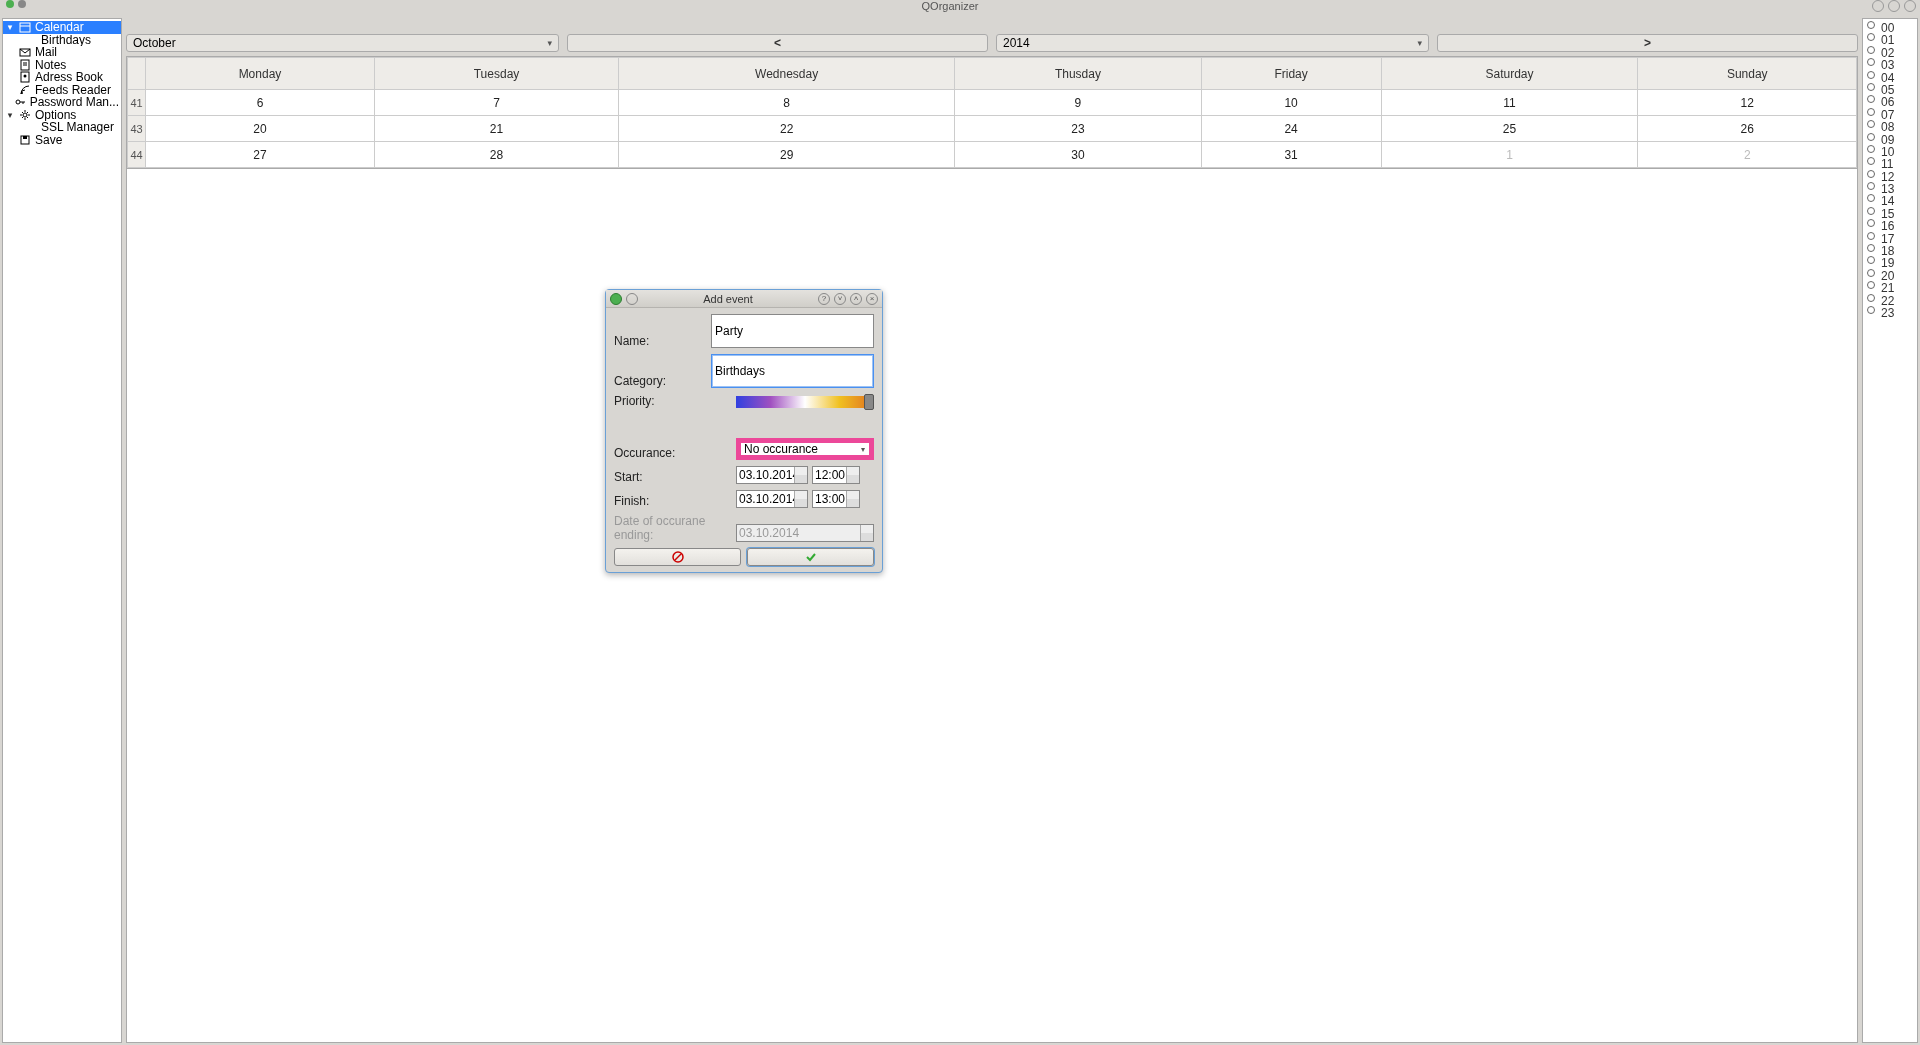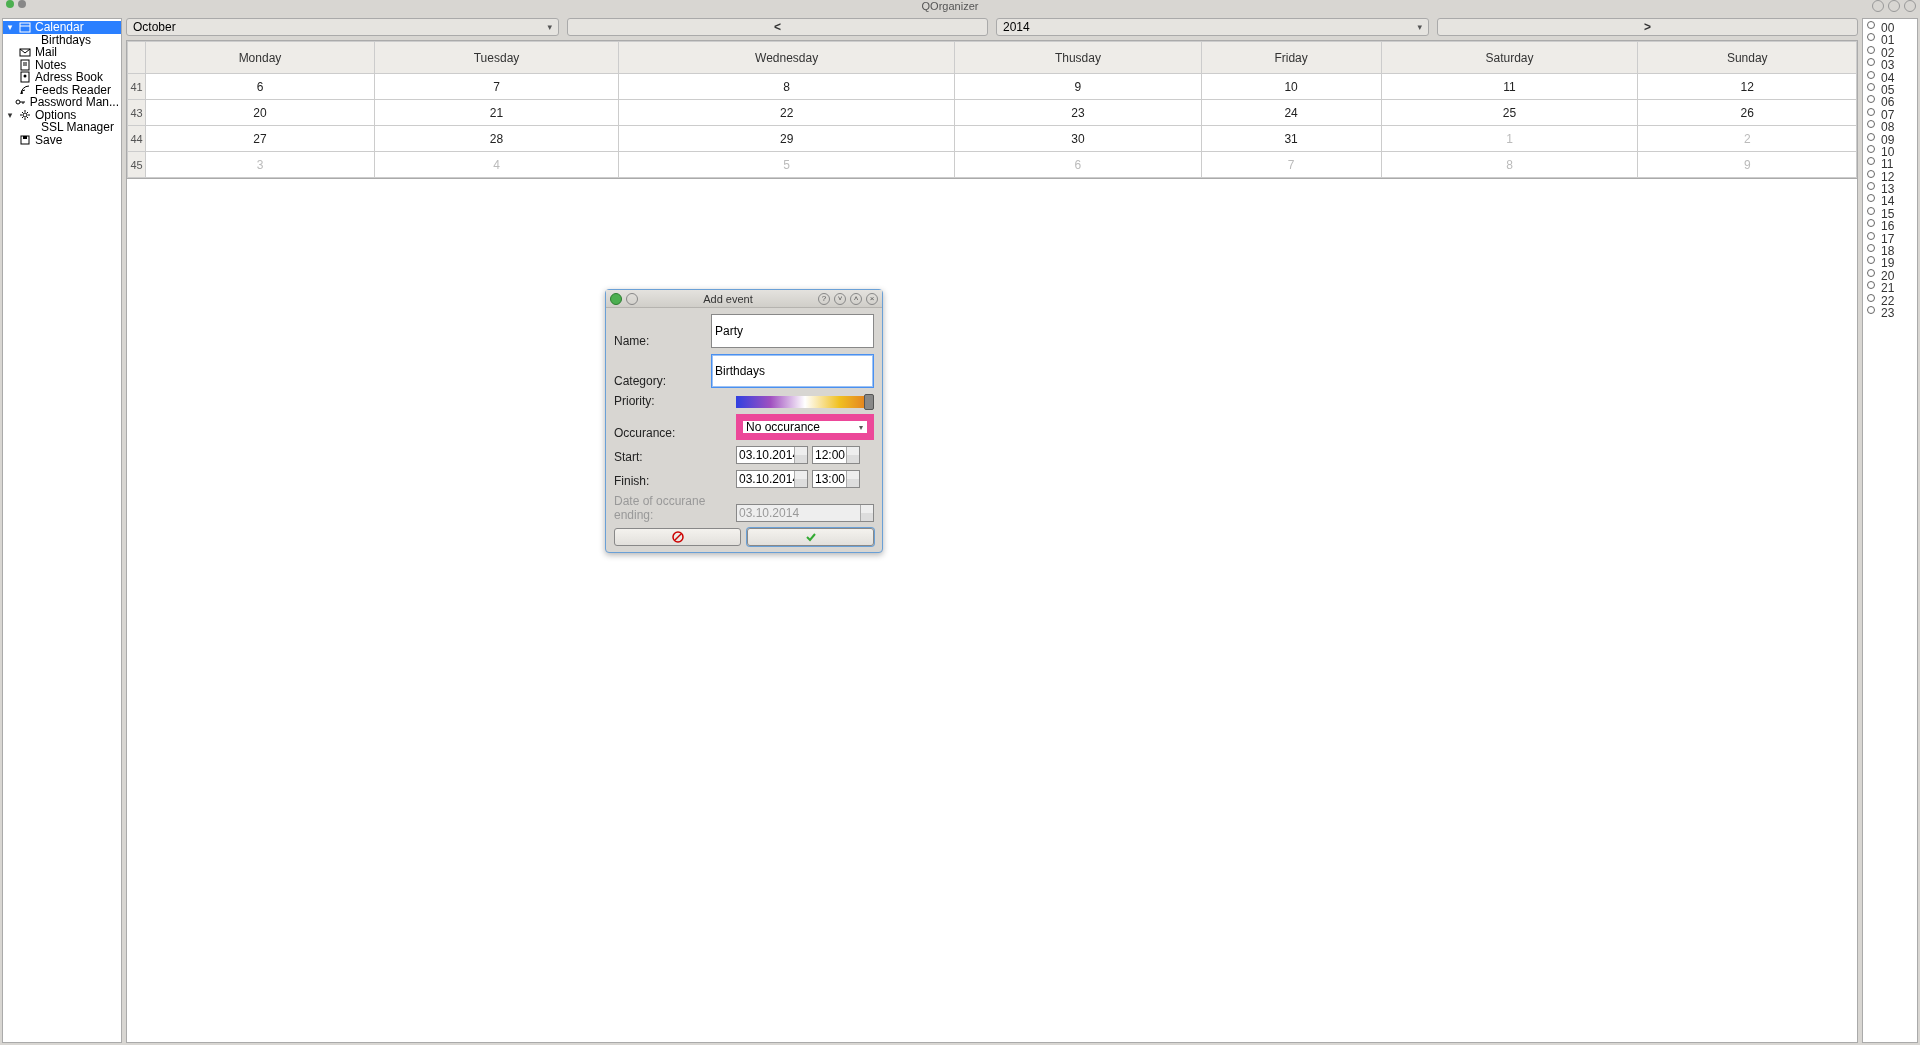--- a/index.html
+++ b/index.html
@@ -20,21 +20,21 @@
 .tree-row { display: flex; align-items: center; gap: 4px; padding: 0 2px; height: 12.5px; font-size: 11px; cursor: default; white-space: nowrap; overflow: hidden; }
 .tree-row.selected { background: #2a7fff; color: #fff; }
 .tree-row .exp { width: 10px; text-align: center; color: #333; font-size: 9px; }
 .tree-row.selected .exp { color: #fff; }
 .tree-row .ticon { width: 12px; height: 12px; display: flex; align-items: center; justify-content: center; }
 .tree-row .ticon svg { width: 12px; height: 12px; }
 .tree-row.child { padding-left: 38px; }
 
 
 .center { flex: 1; display: flex; flex-direction: column; margin: 2px; }
-.toolbar { display: flex; gap: 8px; margin-bottom: 4px; }
+.toolbar { display: flex; gap: 8px; margin-bottom: 4px; margin-top: 16px; }
 .combo { flex: 1; height: 18px; background: #e6e4e0; border: 1px solid #aaa; border-radius: 3px; display: flex; align-items: center; padding: 0 6px; position: relative; }
 .combo::after { content: '▾'; position: absolute; right: 6px; font-size: 9px; color: #555; }
 .navbtn { flex: 1; height: 18px; background: #e6e4e0; border: 1px solid #aaa; border-radius: 3px; display: flex; align-items: center; justify-content: center; font-weight: bold; color: #333; }
 
 .calwrap { border: 1px solid #aaa; background: #fff; }
 .cal { width: 100%; border-collapse: collapse; }
 .cal th, .cal td { border: 1px solid #ccc; text-align: center; font-size: 12px; }
 .cal th { background: #eeece8; height: 32px; font-weight: normal; color: #333; }
 .cal th.wk { width: 18px; }
 .cal td { height: 26px; background: #fff; color: #222; position: relative; }
@@ -57,21 +57,21 @@
 .dlg-title .ic { width:12px; height:12px; border-radius:50%; border:1px solid #888; display:flex; align-items:center; justify-content:center; font-size:8px; color:#555; }
 .dlg-title .t { flex:1; text-align:center; font-size:11px; color:#333; }
 .dlg-body { padding:6px 8px; }
 .frow { display:flex; align-items:flex-end; margin-bottom:6px; gap:4px; }
 .frow label { width:118px; font-size:12px; color:#222; }
 .frow label.disabled { color:#999; }
 .txt { flex:1; height:34px; border:1px solid #888; background:#fff; padding:4px 3px; font-size:12px; }
 .txt.focused { border:1px solid #4a90f0; box-shadow:0 0 0 1px #9cc2f5 inset; }
 .gradient { flex:1; height:12px; background:linear-gradient(to right,#3040e0,#a050c0,#ffffff,#f0c020,#e07020); position:relative; }
 .gradient .handle { position:absolute; right:0; top:-2px; width:10px; height:16px; background:#888; border:1px solid #555; border-radius:2px; }
-.sel { flex:1; height:18px; border:7px solid #ec4899; background:#fff; padding:6px 3px; font-size:12px; display:flex; align-items:center; position:relative; }
+.sel { flex:1; height:18px; border:5px solid #ec4899; background:#fff; padding:6px 3px; font-size:12px; display:flex; align-items:center; position:relative;margin-top:24px; }
 .sel::after { content:'▾'; position:absolute; right:4px; font-size:8px; color:#555; }
 .spin { height:18px; border:1px solid #888; background:#fff; padding:0 2px; font-size:12px; display:flex; align-items:center; position:relative; }
 .spin.date { width:72px; }
 .spin.time { width:48px; }
 .spin::after { content:''; position:absolute; right:0; top:0; width:12px; height:100%; border-left:1px solid #aaa; background:linear-gradient(#eee 50%,#ddd 50%); }
 .spin.disabled { color:#999; background:#eee; }
 .btnrow { display:flex; gap:6px; margin-top:4px; }
 .btn { flex:1; height:18px; border:1px solid #888; border-radius:3px; display:flex; align-items:center; justify-content:center; background:linear-gradient(#f4f2ee,#e2e0dc); }
 .btn.ok { box-shadow:0 0 0 1px #6aa0d6; }
 </style>
@@ -235,30 +235,20 @@
             <tr>
               <td class="wk">44</td>
               <td>27</td>
               <td>28</td>
               <td>29</td>
               <td>30</td>
               <td>31</td>
               <td class="grey">1</td>
               <td class="grey">2</td>
             </tr>
-            <tr>
-              <td class="wk">45</td>
-              <td class="grey">3</td>
-              <td class="grey">4</td>
-              <td class="grey">5</td>
-              <td class="grey">6</td>
-              <td class="grey">7</td>
-              <td class="grey">8</td>
-              <td class="grey">9</td>
-            </tr>
           </tbody>
         </table>
     </div>
     <div class="center-bottom"></div>
   </div>
 
   <div class="hours" id="hours">
       <div class="hr">
         <span class="radio"></span>
         <span>00</span>

